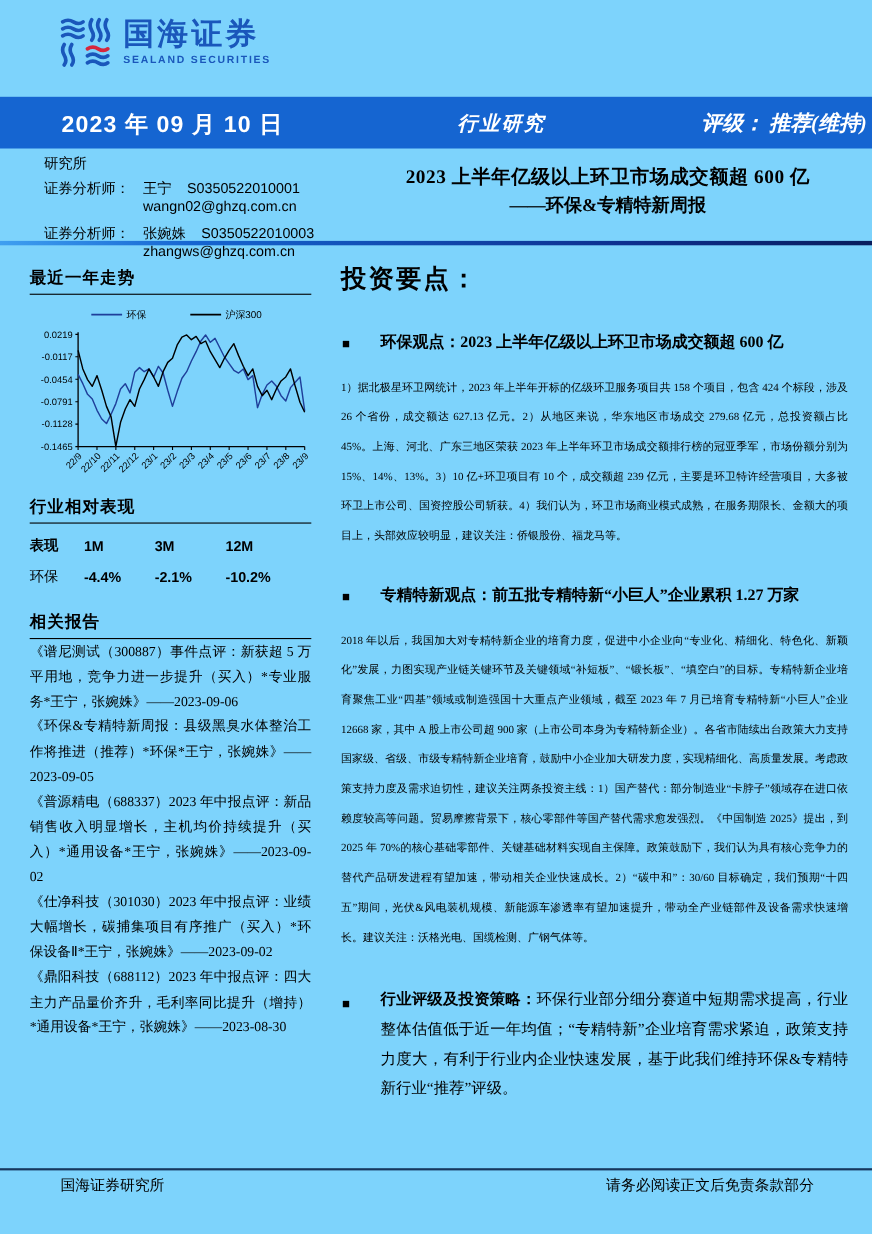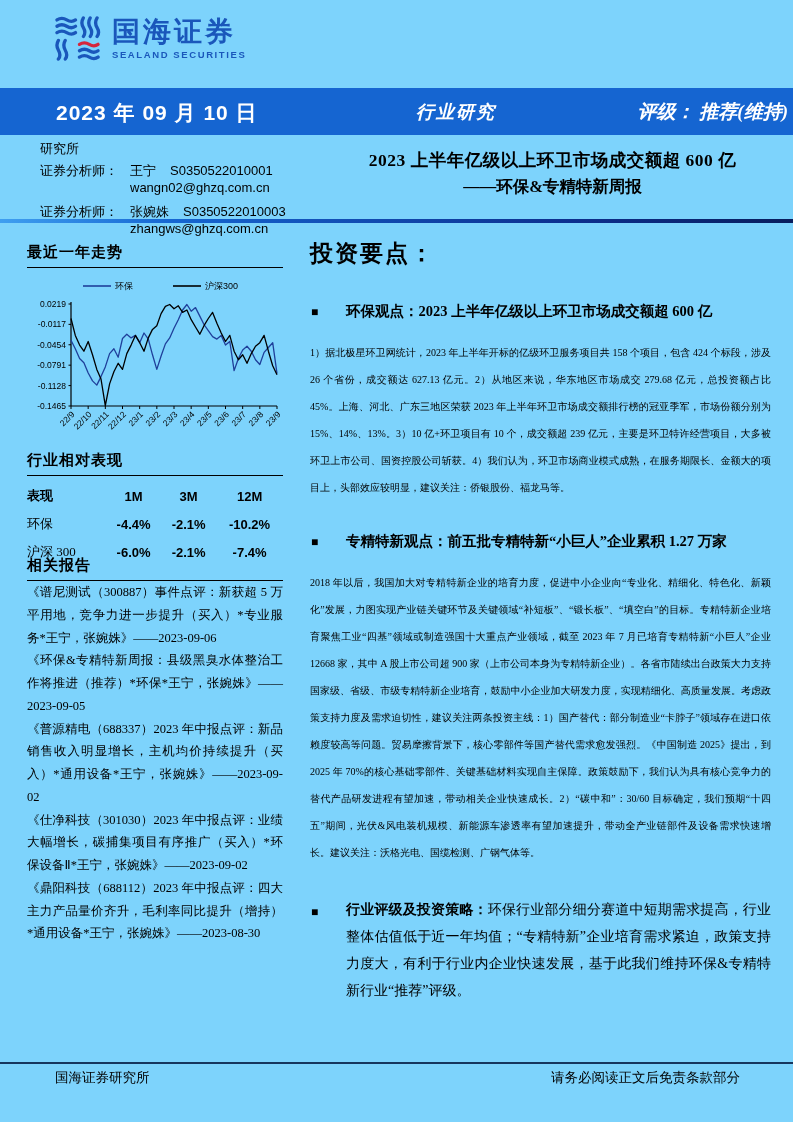--- a/index.html
+++ b/index.html
@@ -36,21 +36,21 @@
     background:linear-gradient(90deg, #3f9ff0 0%, var(--bar-blue) 22%, #0d2f8e 72%, #081d5c 100%); }
   
   .side-section { position:absolute; left:27px; width:256px; }
   #trend { top:243px; }
   #perf { top:451px; }
   #reports { top:556px; }
   .side-title { font-size:15px; font-weight:bold; letter-spacing:1px; padding-bottom:5px; border-bottom:1.5px solid #000; }
   .chart-wrap { margin-top:8px; }
   
   .perf-table { width:100%; border-collapse:collapse; margin-top:6px; }
-  .perf-table th, .perf-table td { padding:5px 0; font-size:13px; text-align:center; }
+  .perf-table th, .perf-table td { padding:5px 0; font-size:13px; text-align:left; }
   .perf-table th:first-child, .perf-table td:first-child { text-align:left; }
   .perf-table th { font-family:"Liberation Sans", sans-serif; font-weight:bold;margin-left:38px; }
   .perf-table th:first-child { font-family:"Liberation Serif", serif; }
   .perf-num { font-family:"Liberation Sans", sans-serif; font-weight:bold; }
   
   .report-item { font-size:12.5px; line-height:1.82; text-align:justify; margin-top:0; }
   
   .main-col { position:absolute; left:310px; top:238px; width:461px; }
   .invest-heading { font-size:23px; font-weight:bold; letter-spacing:2px; margin-bottom:32px; }
   .bullet { position:relative; padding-left:36px; font-weight:bold; font-size:14.5px; margin:0 0 16px; line-height:1.5; }
@@ -192,26 +192,20 @@
           <th>12M</th>
         </tr>
       </thead>
       <tbody>
         <tr>
           <td>环保</td>
           <td class="perf-num">-4.4%</td>
           <td class="perf-num">-2.1%</td>
           <td class="perf-num">-10.2%</td>
         </tr>
-        <tr>
-          <td>沪深 300</td>
-          <td class="perf-num">-6.0%</td>
-          <td class="perf-num">-2.1%</td>
-          <td class="perf-num">-7.4%</td>
-        </tr>
       </tbody>
     </table>
   </div>
 
   <div class="side-section" id="reports">
     <div class="side-title">相关报告</div>
     <p class="report-item">《谱尼测试（300887）事件点评：新获超 5 万平用地，竞争力进一步提升（买入）*专业服务*王宁，张婉姝》——2023-09-06</p>
     <p class="report-item">《环保&amp;专精特新周报：县级黑臭水体整治工作将推进（推荐）*环保*王宁，张婉姝》——2023-09-05</p>
     <p class="report-item">《普源精电（688337）2023 年中报点评：新品销售收入明显增长，主机均价持续提升（买入）*通用设备*王宁，张婉姝》——2023-09-02</p>
     <p class="report-item">《仕净科技（301030）2023 年中报点评：业绩大幅增长，碳捕集项目有序推广（买入）*环保设备Ⅱ*王宁，张婉姝》——2023-09-02</p>

